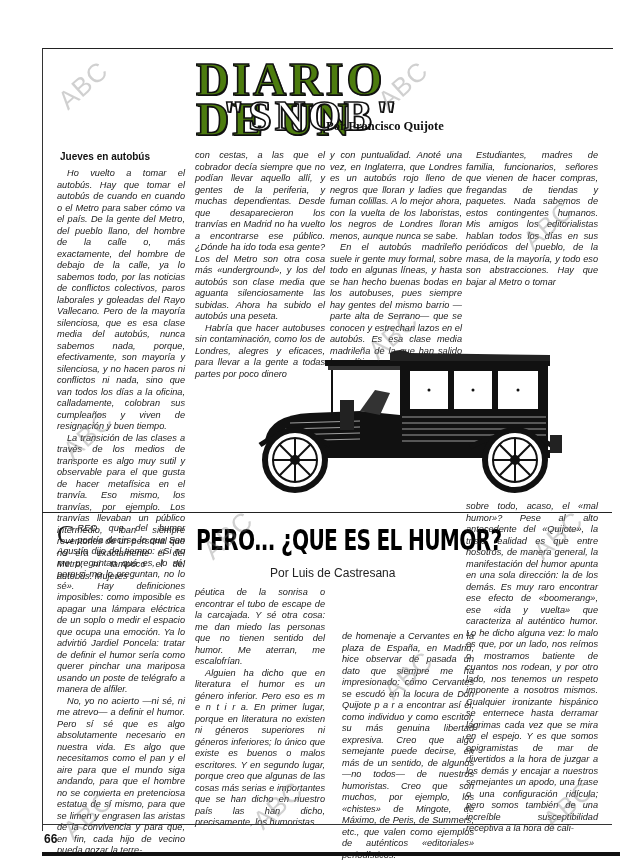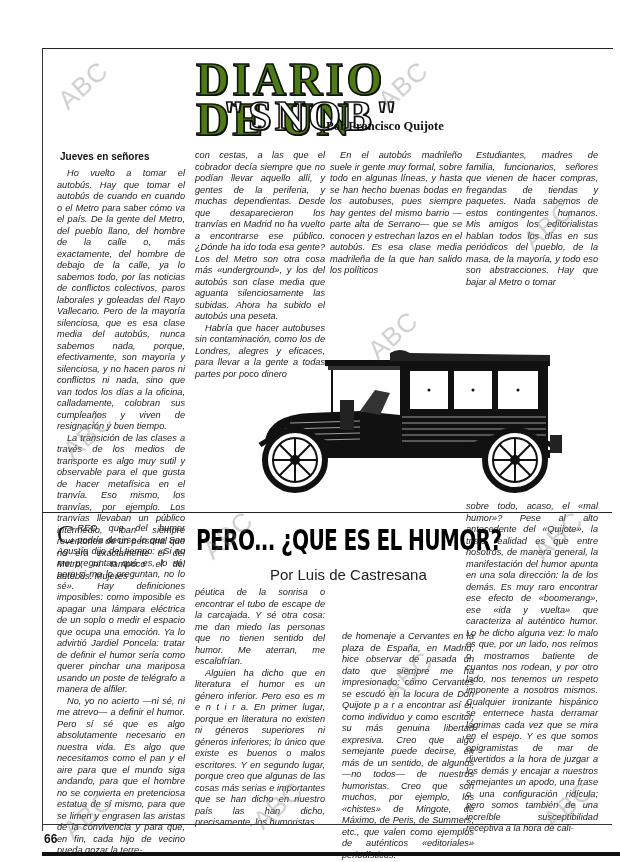--- a/index.html
+++ b/index.html
@@ -22,52 +22,53 @@
   .col p.noindent { text-indent:0; }
   .col1 { left:57px; top:168px; width:128px; }
   .col2 { left:195px; top:150px; width:130px; }
   .col3 { left:330px; top:150px; width:132px; }
   .col4 { left:466px; top:150px; width:132px; }
   .illustration { position:absolute; left:250px; top:345px; width:345px; height:150px; }
   .divider { position:absolute; left:42px; top:512px; width:570px; height:0; border-top:1.5px solid #222; }
   .title-2 { position:absolute; left:196px; top:524px; font-family:"DejaVu Sans", sans-serif; font-weight:bold;
              font-size:28px; letter-spacing:-1px; transform:scaleX(0.72); transform-origin:left top;
              color:#000; white-space:nowrap; line-height:34px; }
-  .byline-2 { position:absolute; left:270px; top:566px; font-size:15px; color:#222; }
+  .byline-2 { position:absolute; left:270px; top:566px; font-size:12px; color:#222; }
   .col5 { left:57px; top:523px; width:128px; }
   .col6 { left:195px; top:587px; width:130px; }
   .col7 { left:342px; top:587px; width:132px;margin-top:44px; }
   .col8 { left:466px; top:501px; width:132px; }
   .dropcap { float:left; font-family:"Liberation Serif", serif; font-size:26px; line-height:20px;
              margin:2px 3px 0 0; font-style:normal; }
   .bottom-rule { position:absolute; left:42px; top:824px; width:570px; border-top:1px solid #333; }
   .page-num { position:absolute; left:44px; top:832px; font-size:12px; font-weight:bold; }
   .bottom-bar { position:absolute; left:42px; top:852px; width:578px; height:4px; background:#111; }
   .watermark { position:absolute; font-family:"Liberation Sans", sans-serif; font-size:26px; color:rgba(120,120,120,0.35);
                transform:rotate(-42deg); pointer-events:none; letter-spacing:1px; }
 </style>
 </head>
 <body>
 
 <div class="page-frame"></div>
 
 <div class="title-main">DIARIO DE UN</div>
 <div class="title-snob">"SNOB"</div>
 <div class="byline-1">Por Francisco Quijote</div>
-<div class="section-head">Jueves en señores</div>
+<div class="section-head">Jueves en autobús</div>
 
 <div class="col col1">
   <p>Ho vuelto a tomar el autobús. Hay que tomar el autobús de cuando en cuando o el Metro para saber cómo va el país. De la gente del Metro, del pueblo llano, del hombre de la calle o, más exactamente, del hombre de debajo de la calle, ya lo sabemos todo, por las noticias de conflictos colectivos, paros laborales y goleadas del Rayo Vallecano. Pero de la mayoría silenciosa, que es esa clase media del autobús, nunca sabemos nada, porque, efectivamente, son mayoría y silenciosa, y no hacen paros ni conflictos ni nada, sino que van todos los días a la oficina, calladamente, colobran sus cumpleaños y viven de resignación y buen tiempo.</p>
   <p>La transición de las clases a través de los medios de transporte es algo muy sutil y observable para el que gusta de hacer metafísica en el tranvía. Eso mismo, los tranvías, por ejemplo. Los tranvías llevaban un público intermedio, iban siempre reventones de un personal que no era exactamente el del Metro, ni tampoco el del autobús. Mujeres</p>
 </div>
 <div class="col col2">
   <p class="noindent">con cestas, a las que el cobrador decía siempre que no podían llevar aquello allí, y gentes de la periferia, y muchas dependientas. Desde que desaparecieron los tranvías en Madrid no ha vuelto a encontrarse ese público. ¿Dónde ha ido toda esa gente? Los del Metro son otra cosa más «underground», y los del autobús son clase media que aguanta silenciosamente las subidas. Ahora ha subido el autobús una peseta.</p>
   <p>Habría que hacer autobuses sin contaminación, como los de Londres, alegres y eficaces, para llevar a la gente a todas partes por poco dinero</p>
 </div>
 <div class="col col3">
+  <p class="noindent">y con puntualidad. Anoté una vez, en Inglaterra, que Londres es un autobús rojo lleno de negros que lloran y ladies que fuman colillas. A lo mejor ahora, con la vuelta de los laboristas, los negros de Londres lloran menos, aunque nunca se sabe.</p>
   <p>En el autobús madrileño suele ir gente muy formal, sobre todo en algunas líneas, y hasta se han hecho buenas bodas en los autobuses, pues siempre hay gentes del mismo barrio —parte alta de Serrano— que se conocen y estrechan lazos en el autobús. Es esa clase media madrileña de la que han salido los políticos</p>
 </div>
 <div class="col col4">
   <p>Estudiantes, madres de familia, funcionarios, señores que vienen de hacer compras, fregandas de tiendas y paquetes. Nada sabemos de estos contingentes humanos. Mis amigos los editorialistas hablan todos los días en sus periódicos del pueblo, de la masa, de la mayoría, y todo eso son abstracciones. Hay que bajar al Metro o tomar</p>
 </div>
 
 <svg class="illustration" viewBox="0 0 345 150">
 
   <rect x="75" y="15" width="225" height="6" fill="#111"></rect>
   <path d="M140 8 Q150 2 160 8 L300 10 L300 16 L140 16 Z" fill="#222"></path>

